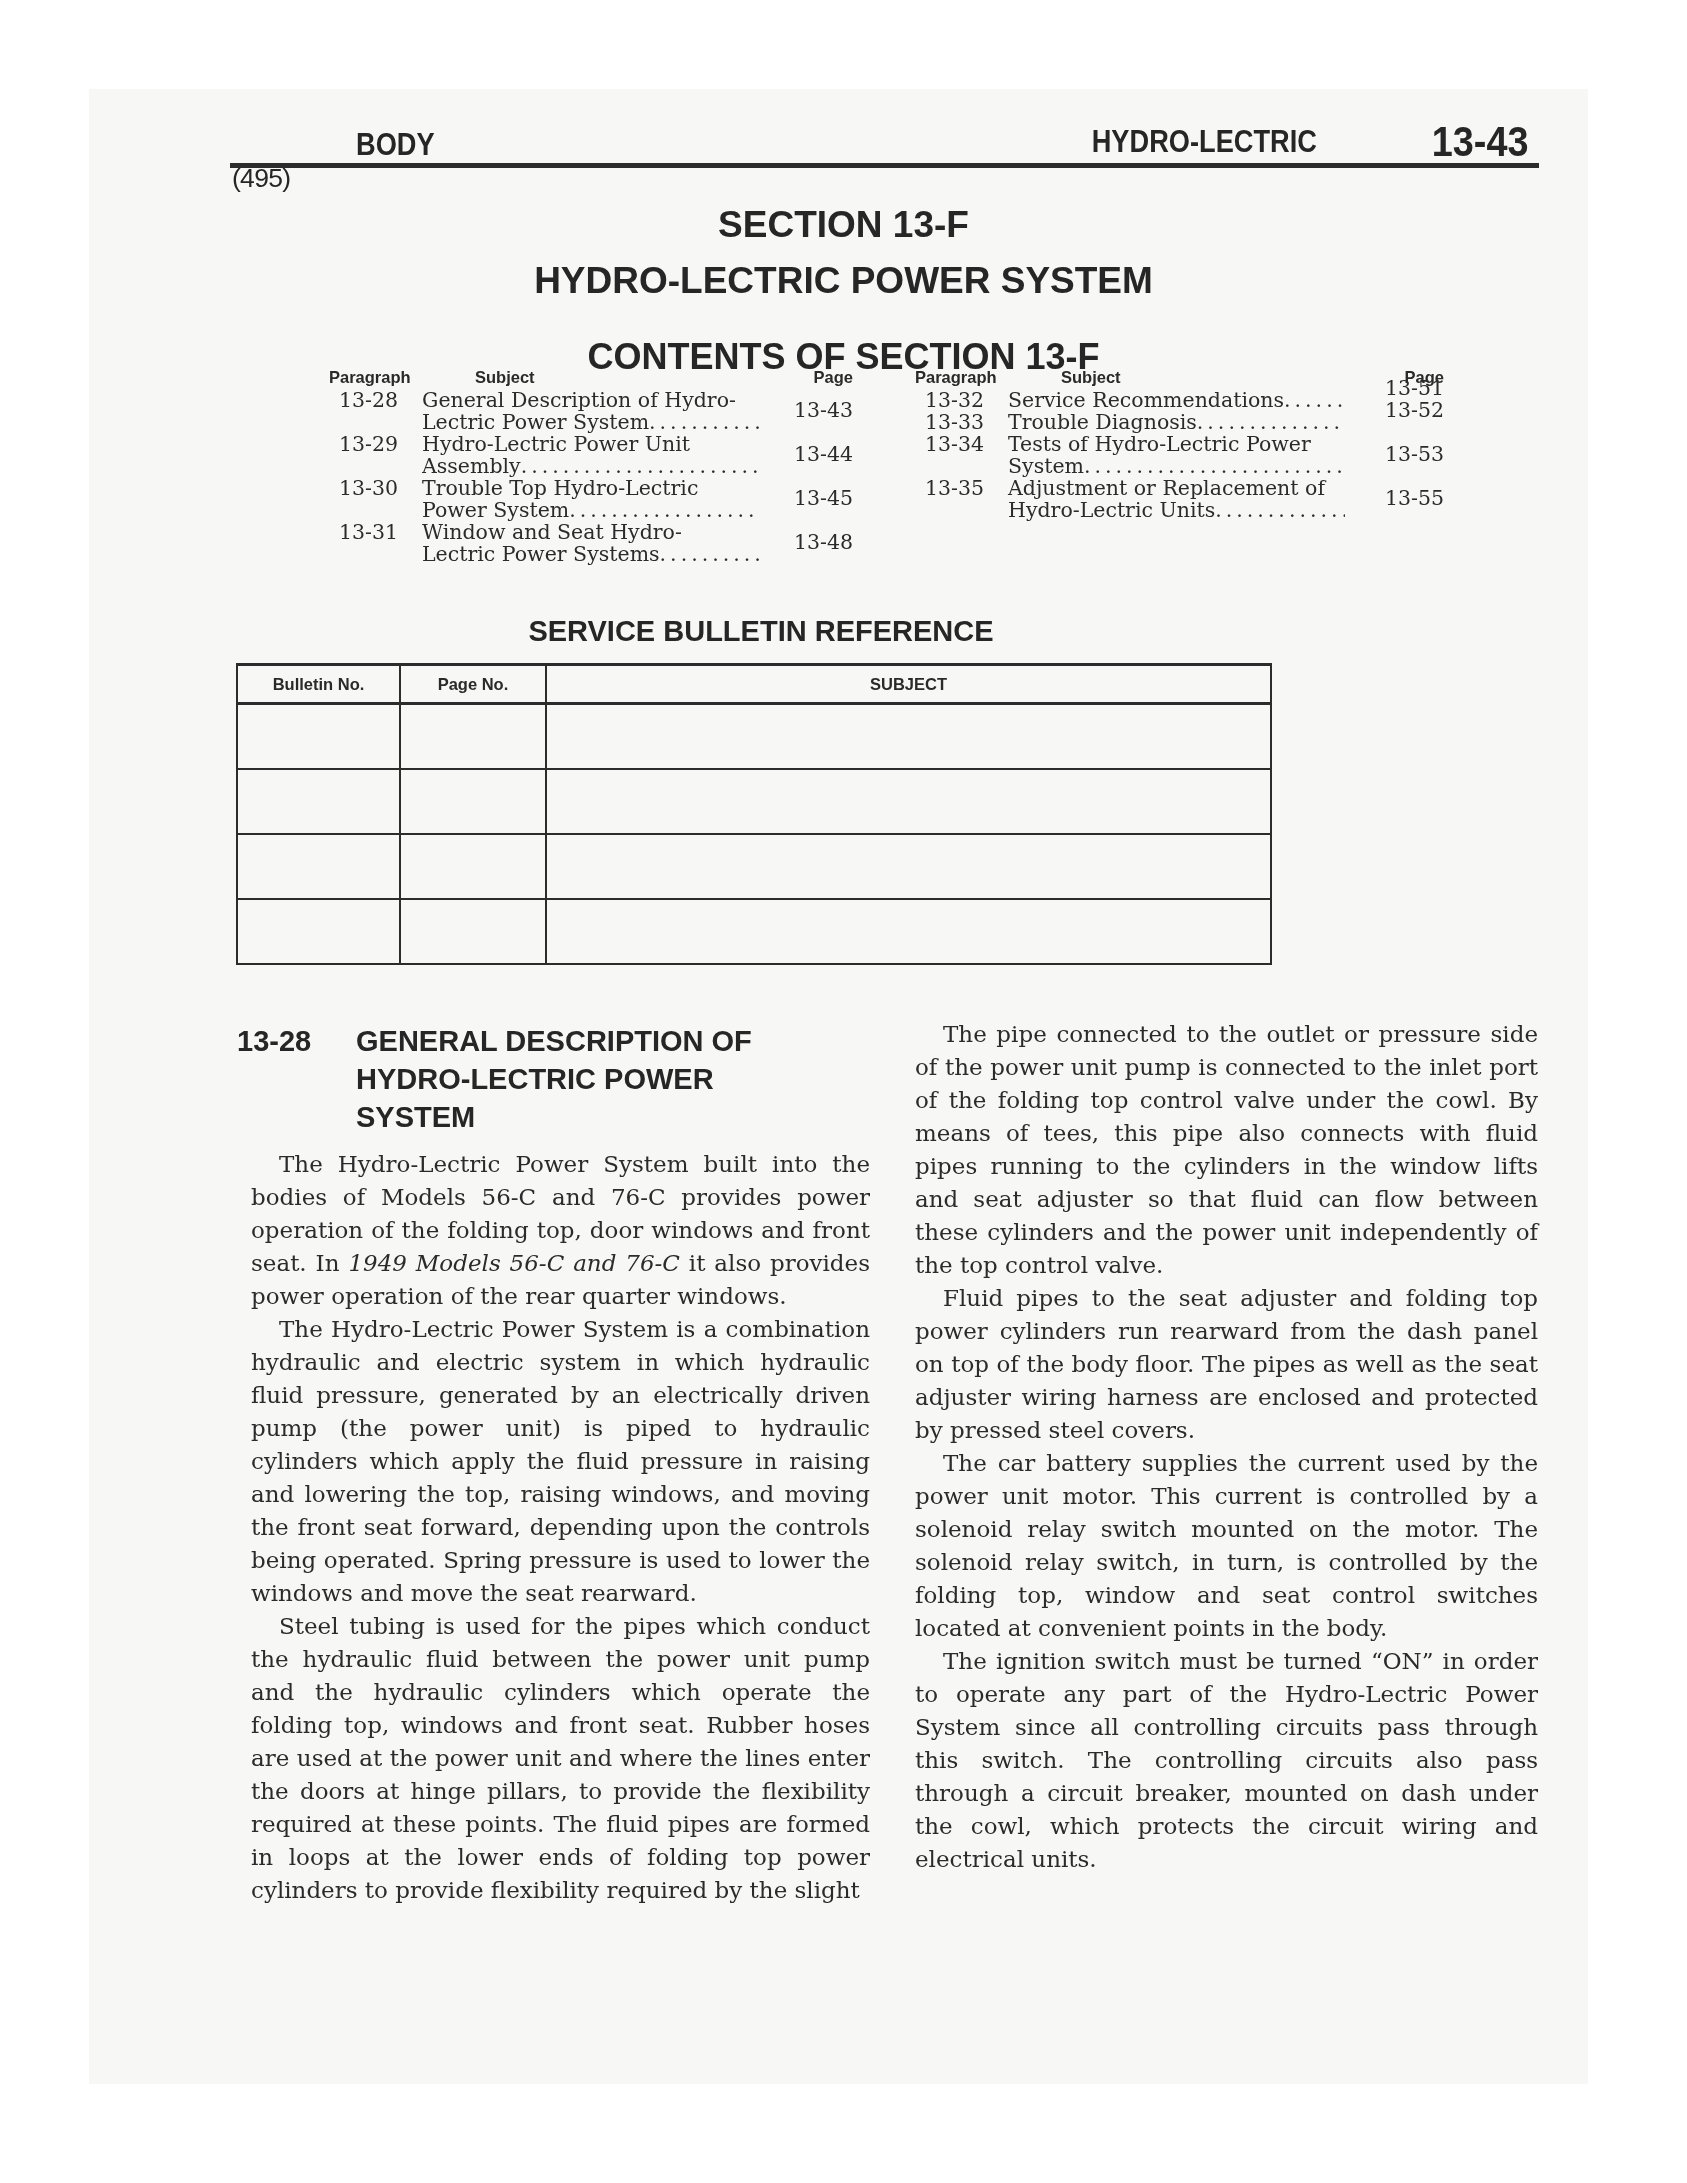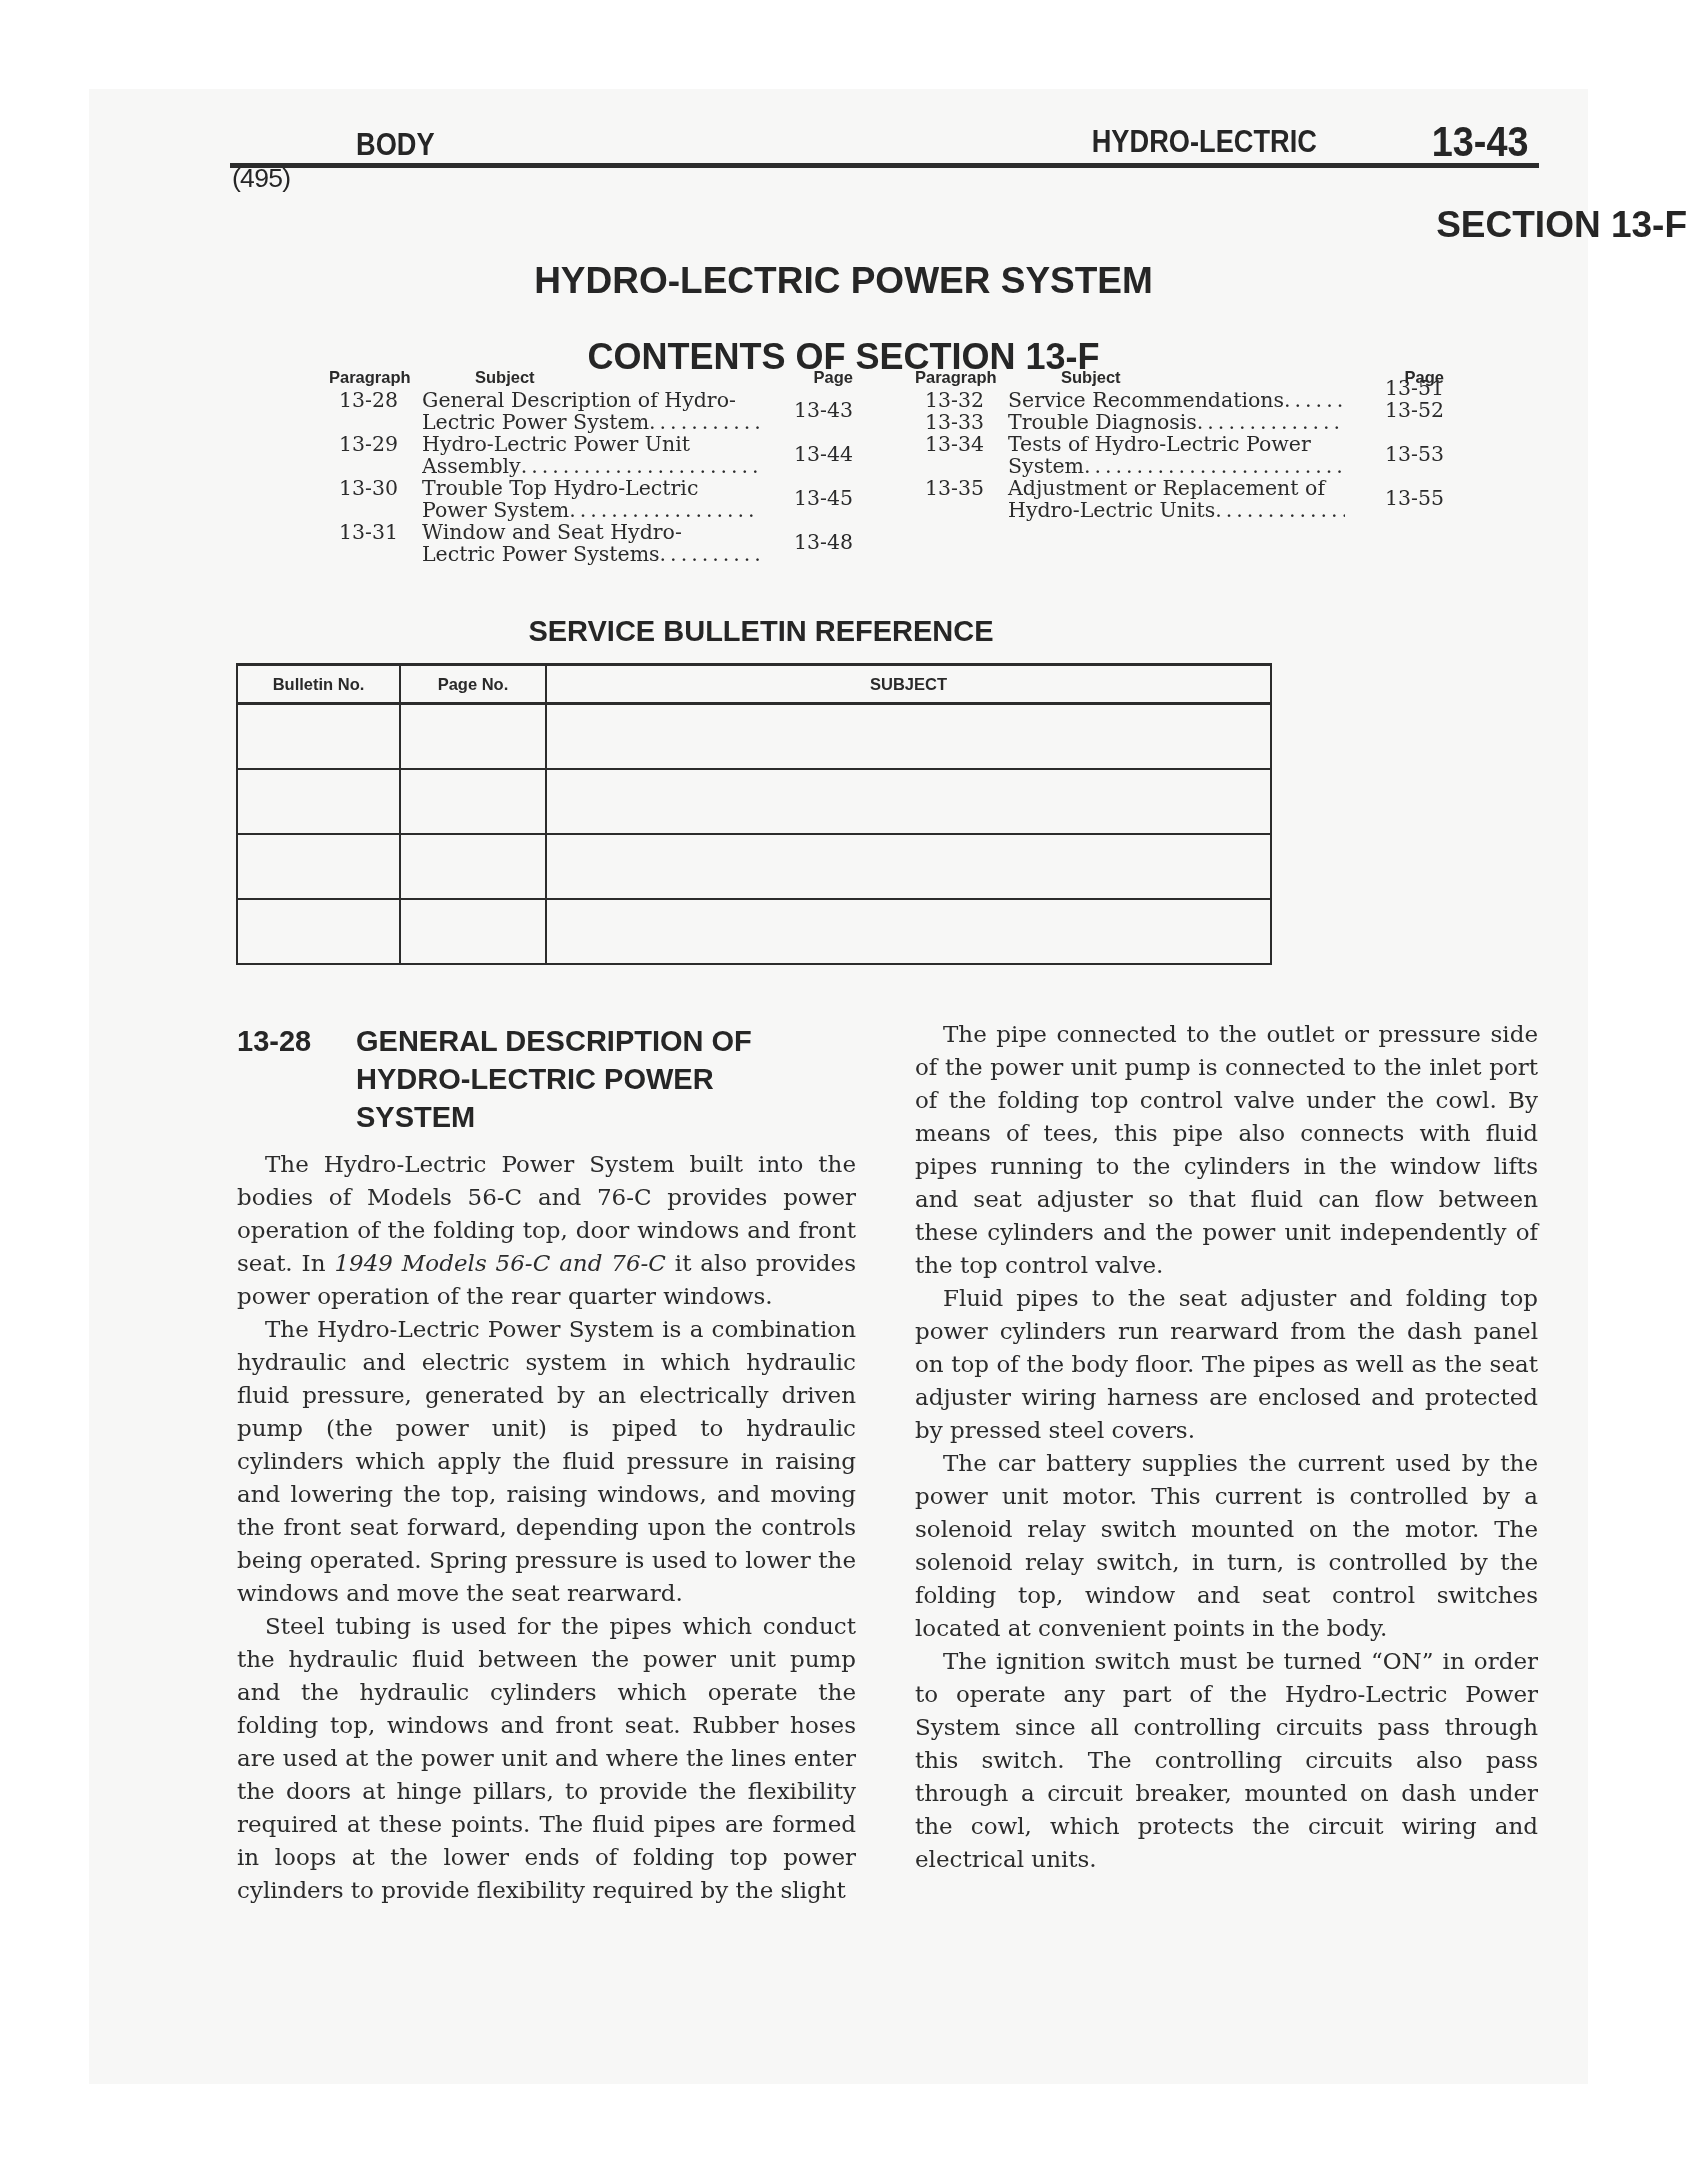--- a/index.html
+++ b/index.html
@@ -5,21 +5,21 @@
   html, body { margin:0; padding:0; }
   body { width:1687px; height:2183px; background:#ffffff; position:relative; overflow:hidden; font-family:"DejaVu Serif", serif; color:#2b2b2b; }
   .sheet { position:absolute; left:89px; top:89px; width:1499px; height:1995px; background:#f7f7f6; }
   .hdr { position:absolute; font-family:"Liberation Sans", sans-serif; font-weight:bold; color:#262626; }
   .pgnum { left:232px; top:124px; font-size:26.5px; font-weight:normal; font-family:"Liberation Sans", sans-serif; letter-spacing:-0.7px;margin-top:39px; }
   .body-lbl { left:356px; top:126px; font-size:32px; transform:scaleX(0.85); transform-origin:left; }
   .hydro-lbl { right:299px; top:123px; font-size:32px; transform:scaleX(0.85); transform-origin:right; }
   .sec-num { right:159px; top:118px; font-size:42px; transform:scaleX(0.9); transform-origin:right; }
   .rule { position:absolute; left:230px; top:163px; width:1309px; height:4.6px; background:#2c2c2c; }
   .center-title { position:absolute; left:0; width:1687px; text-align:center; font-family:"Liberation Sans", sans-serif; font-weight:bold; color:#262626; }
-  .t1 { top:204px; font-size:37px;text-align:right; }
+  .t1 { top:204px; font-size:37px; }
   .t2 { top:260px; font-size:37px; }
   .t3 { top:316px; font-size:36px;margin-top:20px; }
   .toc { position:absolute; top:365px; font-family:"DejaVu Serif", serif; }
   .toc-left { left:329px; width:524px; }
   .toc-right { left:915px; width:529px; }
   .toc-hdr { position:relative; height:24px; font-family:"Liberation Sans", sans-serif; font-weight:bold; font-size:16.5px; color:#2a2a2a; }
   .toc-hdr .c1 { position:absolute; left:0; top:2.6px; }
   .toc-hdr .c2 { position:absolute; left:146px; top:2.6px; }
   .toc-hdr .c3 { position:absolute; right:0; top:2.6px; }
   .toc-entry { position:relative; font-size:20.5px; line-height:22px; }
@@ -32,21 +32,21 @@
   table.sbr { position:absolute; left:236px; top:663px; width:1036px; border-collapse:collapse; }
   table.sbr th, table.sbr td { border:2.6px solid #2c2c2c; }
   table.sbr th { border-width:3.3px 2px 3.3px 2px; height:34px; font-family:"Liberation Sans", sans-serif; font-weight:bold; font-size:16.5px; color:#2a2a2a; }
   table.sbr td { height:61px; border-width:2.6px 2px 2.6px 2px; }
   table.sbr .col1 { width:159px; }
   table.sbr .col2 { width:142px;border-radius:8px; }
   .h2 { position:absolute; left:237px; top:1022px; font-family:"Liberation Sans", sans-serif; font-weight:bold; font-size:29px; line-height:38px; color:#262626; }
   .h2 .num { position:absolute; left:0; top:0; }
   .h2 .txt { margin-left:119px; display:block; width:529px; }
   .col { position:absolute; font-size:23px; line-height:33px; text-align:justify; color:#2b2b2b; }
-  .colL { left:237px; top:1148px; width:619px; }
+  .colL { left:251px; top:1148px; width:619px; }
   .colR { left:915px; top:1018px; width:623px; }
   .col p { margin:0; text-indent:28px; }
   .col p.noindent { text-indent:0; }
   .col em { font-style:italic; }
 </style>
 </head>
 <body>
 
 <div class="sheet"></div>
 

